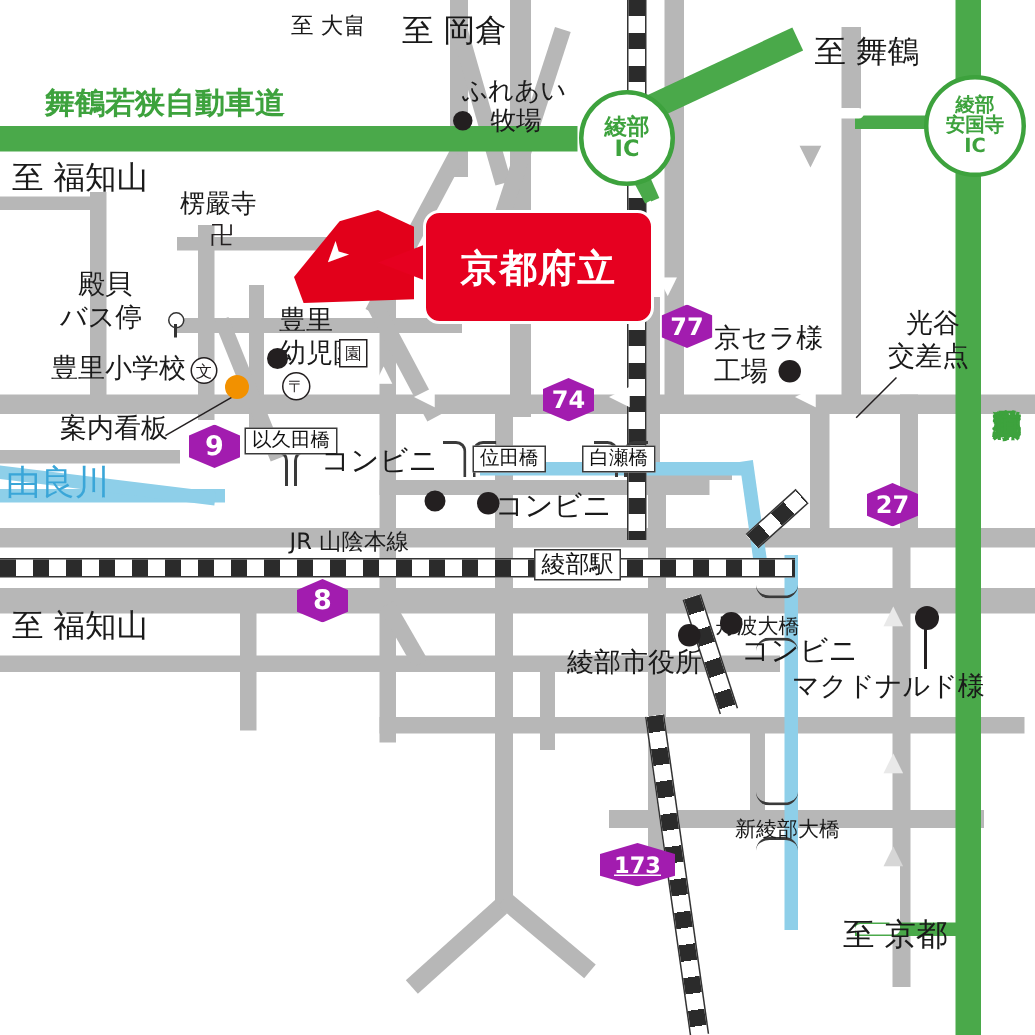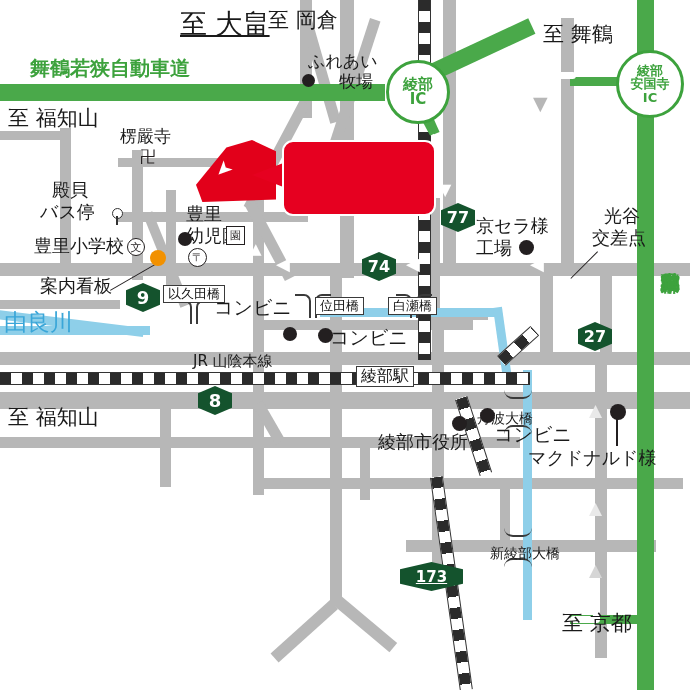--- a/index.html
+++ b/index.html
@@ -20,24 +20,24 @@
   .lbl{position:absolute;white-space:nowrap;color:#1a1a1a;line-height:1.12;}
   .lbl-green{position:absolute;white-space:nowrap;color:#3da23d;font-weight:bold;line-height:1.12;}
   .lbl-blue{position:absolute;white-space:nowrap;color:#3aa6d8;line-height:1.12;}
   .vtext{writing-mode:vertical-rl;text-orientation:upright;}
 
   
   .boxlbl{position:absolute;background:#fff;border:1.4px solid #3a3a3a;
           padding:1px 4px;white-space:nowrap;color:#111;line-height:1.05;}
 
   
-  .shield{position:absolute;width:34px;height:29px;background:#14532d;color:#fff;
+  .shield{position:absolute;width:34px;height:29px;background:#a21caf;color:#fff;
           display:flex;align-items:center;justify-content:center;font-weight:bold;
           clip-path:polygon(50% 0,100% 25%,100% 75%,50% 100%,0 75%,0 25%);}
-  .shield.wide{width:63px;text-decoration:underline;}
+  .shield.wide{width:50px;text-decoration:underline;}
 
   
   .ic{position:absolute;border-radius:50%;background:#fff;border:3px solid #3da23d;
       color:#3da23d;font-weight:bold;display:flex;align-items:center;justify-content:center;
       text-align:center;line-height:1.02;}
 
   
   .dot{position:absolute;border-radius:50%;background:#231f20;}
   .dot-orange{position:absolute;border-radius:50%;background:#f29100;}
 
@@ -154,26 +154,27 @@
   <div style="position:absolute;left:504px;top:385px;width:28px;height:12px;border-bottom:2.2px solid #3a3a3a;border-radius:0 0 9px 9px;"></div>
   <div style="position:absolute;left:504px;top:425px;width:28px;height:12px;border-top:2.2px solid #3a3a3a;border-radius:9px 9px 0 0;"></div>
   <div style="position:absolute;left:504px;top:523px;width:28px;height:12px;border-bottom:2.2px solid #3a3a3a;border-radius:0 0 9px 9px;"></div>
   <div style="position:absolute;left:504px;top:558px;width:28px;height:12px;border-top:2.2px solid #3a3a3a;border-radius:9px 9px 0 0;"></div>
 
   <div class="campus" style="left:196px;top:140px;width:80px;height:62px;
               clip-path:polygon(8% 100%, 0 72%, 38% 12%, 70% 0, 100% 18%, 100% 96%);"></div>
   <div class="arrow" style="left:216px;top:158px;font-size:20px;color:#ffffff;transform:rotate(135deg);">➤</div>
   <div class="callout-tail" style="left:252px;top:162px;"></div>
   <div class="callout" style="left:282px;top:140px;width:150px;height:72px;font-size:25px;letter-spacing:1px;">
+    <span>京都府立</span>
   </div>
 
   <div class="lbl-green" style="left:30px;top:57px;font-size:20px;">舞鶴若狭自動車道</div>
   <div class="lbl-green vtext" style="left:660px;top:258px;font-size:19px;">京都縦貫自動車道</div>
 
-  <div class="lbl" style="left:180px;top:9px;font-size:27px;text-decoration:underline;">至 大畠</div>
+  <div class="lbl" style="left:194px;top:9px;font-size:15px;">至 大畠</div>
   <div class="lbl" style="left:268px;top:9px;font-size:21px;">至 岡倉</div>
   <div class="lbl" style="left:543px;top:23px;font-size:21px;">至 舞鶴</div>
   <div class="lbl" style="left:8px;top:107px;font-size:21px;">至 福知山</div>
   <div class="lbl" style="left:8px;top:406px;font-size:21px;">至 福知山</div>
   <div class="lbl" style="left:562px;top:612px;font-size:21px;">至 京都</div>
 
   <div class="ic" style="left:386px;top:60px;width:58px;height:58px;font-size:15px;flex-direction:column;">
     <span>綾部</span>
     <span>IC</span>
   </div>
@@ -195,21 +196,21 @@
 
   <div class="boxlbl" style="left:163px;top:285px;font-size:13px;">以久田橋</div>
   <div class="boxlbl" style="left:315px;top:297px;font-size:13px;">位田橋</div>
   <div class="boxlbl" style="left:388px;top:297px;font-size:13px;">白瀬橋</div>
   <div class="lbl" style="left:477px;top:391px;font-size:14px;margin-top:20px;">丹波大橋</div>
   <div class="lbl" style="left:490px;top:546px;font-size:14px;">新綾部大橋</div>
 
   <div class="lbl-blue" style="left:4px;top:310px;font-size:23px;">由良川</div>
 
   <div class="lbl" style="left:308px;top:52px;font-size:17px;">ふれあい</div>
-  <div class="lbl" style="left:318px;top:72px;font-size:17px;padding-left:21px;">牧場</div>
+  <div class="lbl" style="left:306px;top:72px;font-size:17px;padding-left:21px;">牧場</div>
   <div class="dot" style="left:302px;top:74px;width:13px;height:13px;"></div>
 
   <div class="lbl" style="left:120px;top:127px;font-size:17px;">楞嚴寺</div>
   <div class="sym" style="left:140px;top:147px;font-size:16px;">卍</div>
 
   <div class="lbl" style="left:52px;top:180px;font-size:18px;">殿貝</div>
   <div class="lbl" style="left:40px;top:202px;font-size:18px;">バス停</div>
   <div style="position:absolute;left:112px;top:208px;width:9px;height:9px;border:1.5px solid #333;border-radius:50%;background:#fff;"></div>
   <div style="position:absolute;left:116px;top:216px;width:1.6px;height:9px;background:#333;"></div>
 

